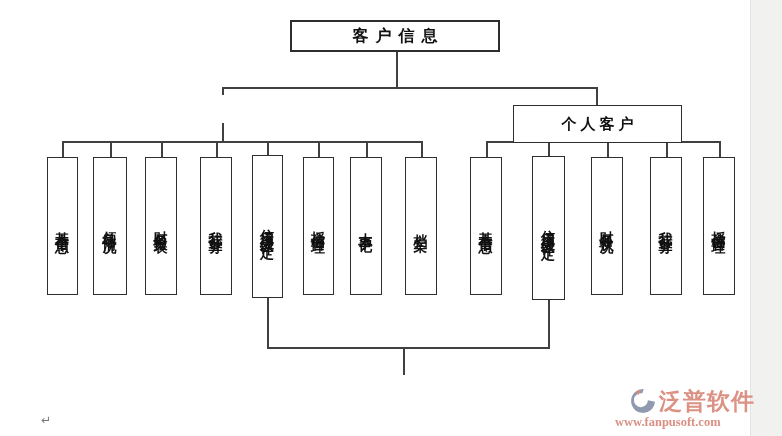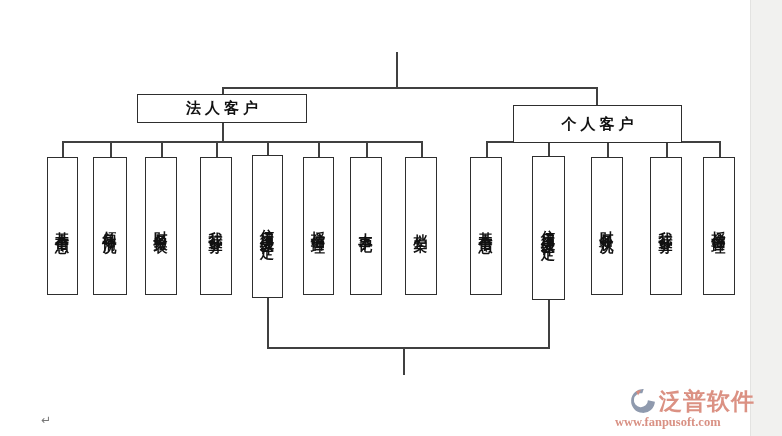--- a/index.html
+++ b/index.html
@@ -57,22 +57,22 @@
   <div class="ln" style="left:548px;top:141px;width:1.5px;height:16px;"></div>
   <div class="ln" style="left:607px;top:141px;width:1.5px;height:16px;"></div>
   <div class="ln" style="left:666px;top:141px;width:1.5px;height:16px;"></div>
   <div class="ln" style="left:719px;top:141px;width:1.5px;height:16px;"></div>
 
   <div class="ln" style="left:267px;top:298px;width:1.5px;height:50px;"></div>
   <div class="ln" style="left:548px;top:300px;width:1.5px;height:48px;"></div>
   <div class="ln" style="left:267px;top:347px;width:283px;height:1.5px;"></div>
   <div class="ln" style="left:403px;top:347px;width:1.5px;height:28px;"></div>
 
+  <div class="node big" style="left:290px;top:20px;width:210px;height:32px;">客户信息</div>
 
-  <div class="node" style="left:137px;top:94px;width:170px;height:29px;">法人客户</div>
 
   <div class="node" style="left:513px;top:105px;width:169px;height:38px;">个人客户</div>
 
   <div class="vnode" style="left:47px;top:157px;width:31px;height:138px;">基本信息</div>
   <div class="vnode" style="left:93px;top:157px;width:34px;height:138px;">领导情况</div>
   <div class="vnode" style="left:145px;top:157px;width:32px;height:138px;">财务报表</div>
   <div class="vnode" style="left:200px;top:157px;width:32px;height:138px;">我行业务</div>
   <div class="vnode" style="left:252px;top:155px;width:31px;height:143px;">信用等级评定</div>
   <div class="vnode" style="left:303px;top:157px;width:31px;height:138px;">授信管理</div>
   <div class="vnode" style="left:350px;top:157px;width:32px;height:138px;">大事记</div>

